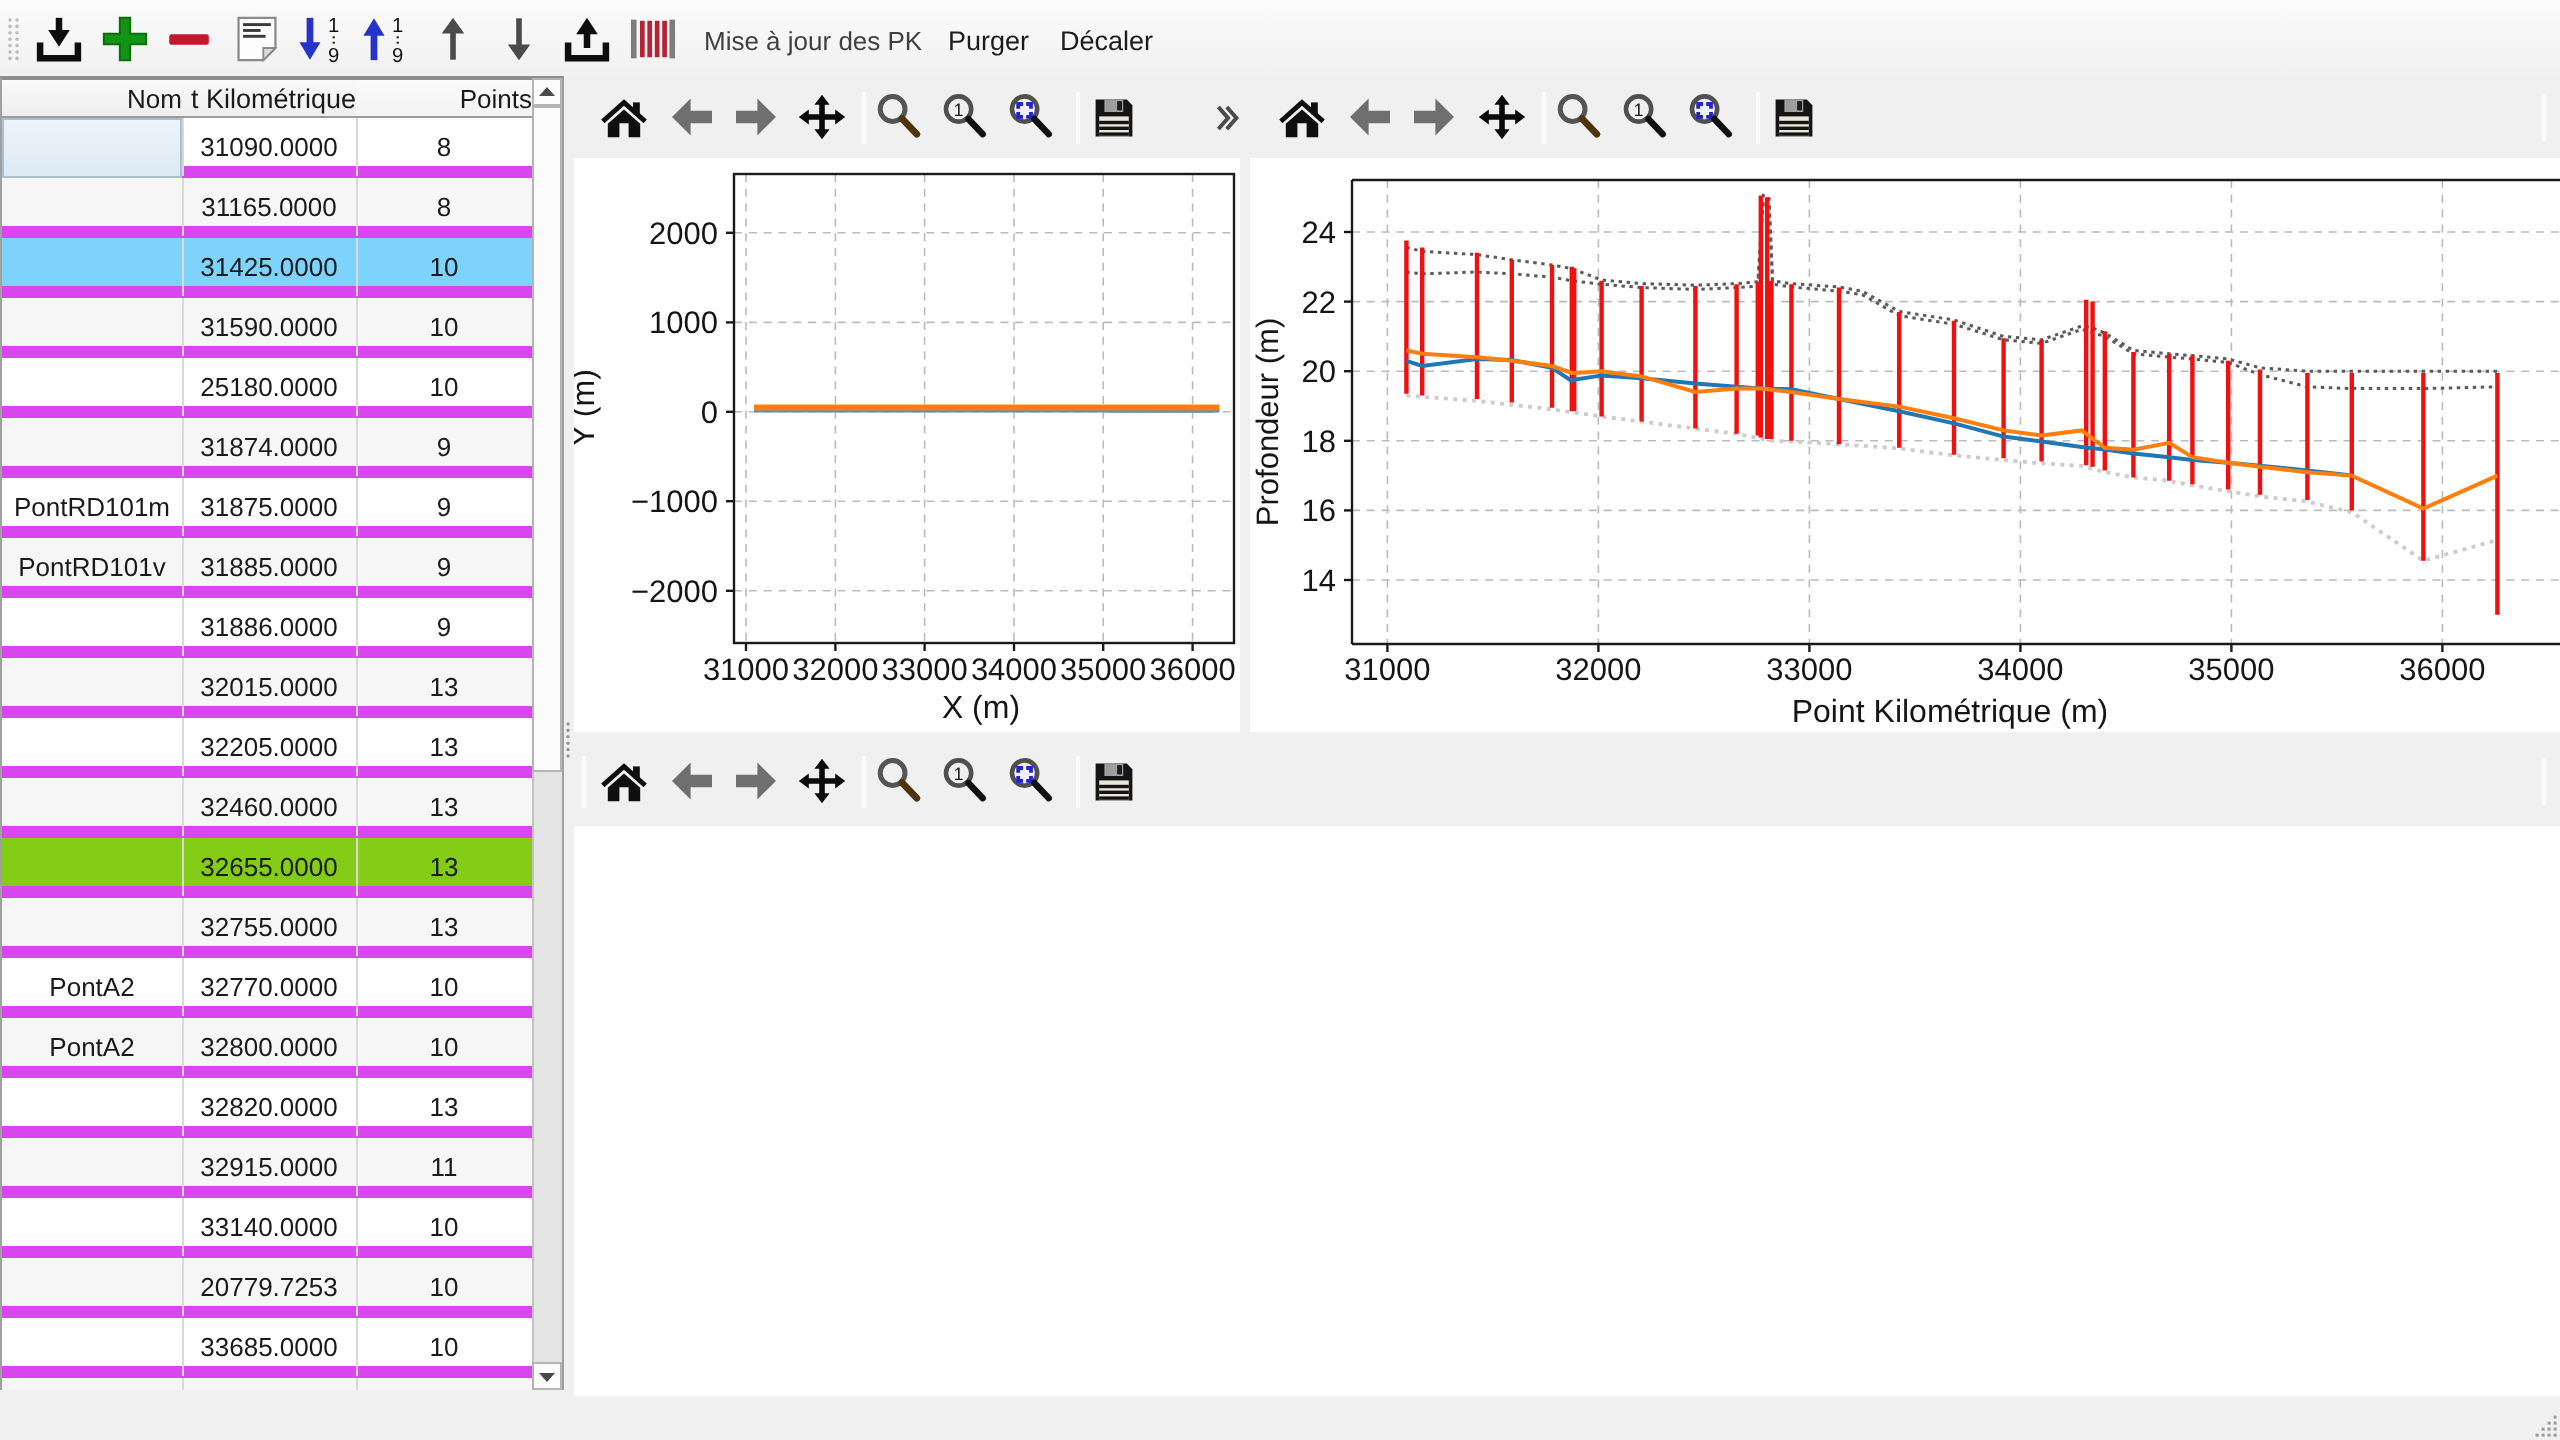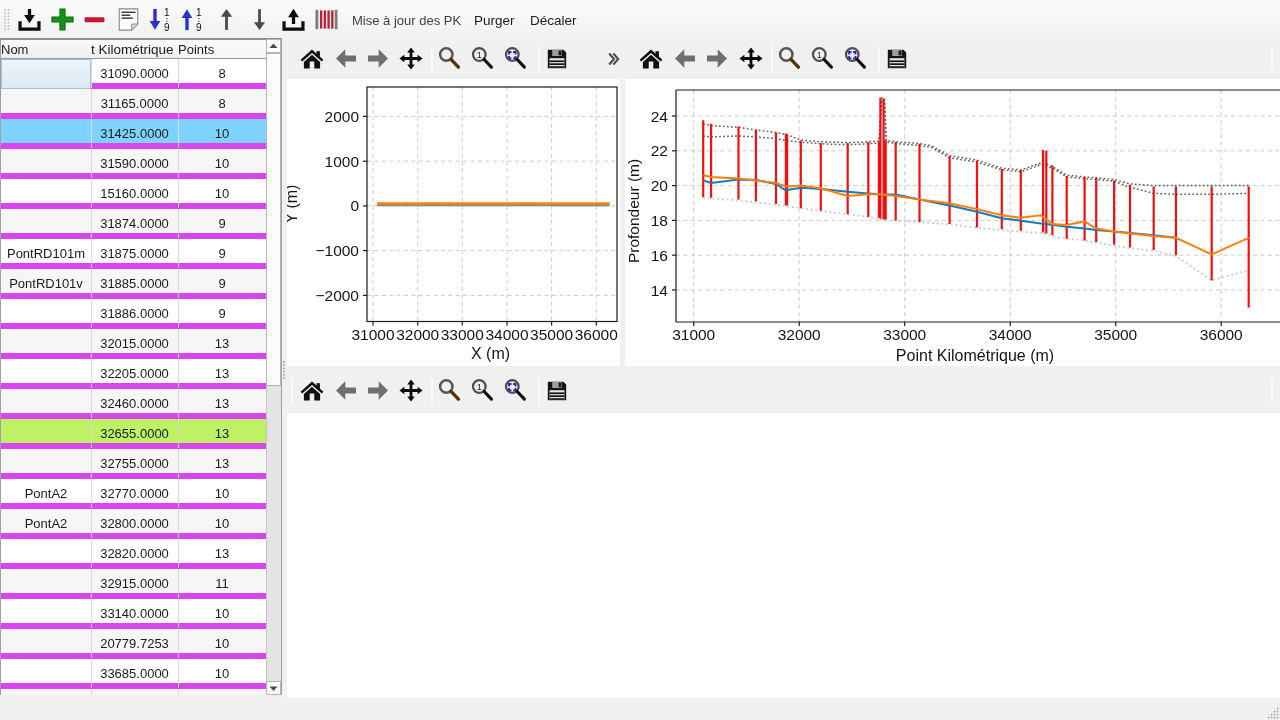--- a/index.html
+++ b/index.html
@@ -1,19 +1,19 @@
 <!DOCTYPE html>
 <html><head><meta charset="utf-8">
 <style>
 * { margin:0; padding:0; }
 html,body { width:1280px; height:720px; overflow:hidden; background:#f0f0f0;
   font-family:"Liberation Sans", sans-serif; }
 .abs { position:absolute; }
 .hdr { background:linear-gradient(#fafafa,#ededed); border-right:1px solid #a8a8a8;
-  font-size:13px; color:#1a1a1a; text-align:left; line-height:19px; overflow:hidden; }
+  font-size:13px; color:#1a1a1a; text-align:right; line-height:19px; overflow:hidden; }
 .row { left:1px; width:265px; height:30px; font-size:13px; color:#1a1a1a;
   border-bottom:6px solid #d946ef; box-sizing:border-box; }
 .row div { position:absolute; top:0; height:29px; line-height:29px; text-align:center; }
 .c1 { left:0; width:90px; border-right:1px solid #d9d9d9; }
 .c2 { left:90px; width:87px; border-right:1px solid #d9d9d9; }
 .c3 { left:177px; width:88px; }
 svg text { font-family:"Liberation Sans", sans-serif; }
 </style></head>
 <body>
 <svg width="0" height="0" style="position:absolute">
@@ -182,21 +182,21 @@
     <div class="c2">31425.0000</div>
     <div class="c3">10</div>
   </div>
 <div class="abs row" style="top:149px;background:#f6f6f6">
     <div class="c1"></div>
     <div class="c2">31590.0000</div>
     <div class="c3">10</div>
   </div>
 <div class="abs row" style="top:179px;background:#ffffff">
     <div class="c1"></div>
-    <div class="c2">15160.0000</div>
+    <div class="c2">25180.0000</div>
     <div class="c3">10</div>
   </div>
 <div class="abs row" style="top:209px;background:#f6f6f6">
     <div class="c1"></div>
     <div class="c2">31874.0000</div>
     <div class="c3">9</div>
   </div>
 <div class="abs row" style="top:239px;background:#ffffff">
     <div class="c1">PontRD101m</div>
     <div class="c2">31875.0000</div>
@@ -220,21 +220,21 @@
 <div class="abs row" style="top:359px;background:#ffffff">
     <div class="c1"></div>
     <div class="c2">32205.0000</div>
     <div class="c3">13</div>
   </div>
 <div class="abs row" style="top:389px;background:#f6f6f6">
     <div class="c1"></div>
     <div class="c2">32460.0000</div>
     <div class="c3">13</div>
   </div>
-<div class="abs row" style="top:419px;background:#bef264">
+<div class="abs row" style="top:419px;background:#84cc16">
     <div class="c1"></div>
     <div class="c2">32655.0000</div>
     <div class="c3">13</div>
   </div>
 <div class="abs row" style="top:449px;background:#f6f6f6">
     <div class="c1"></div>
     <div class="c2">32755.0000</div>
     <div class="c3">13</div>
   </div>
 <div class="abs row" style="top:479px;background:#ffffff">

